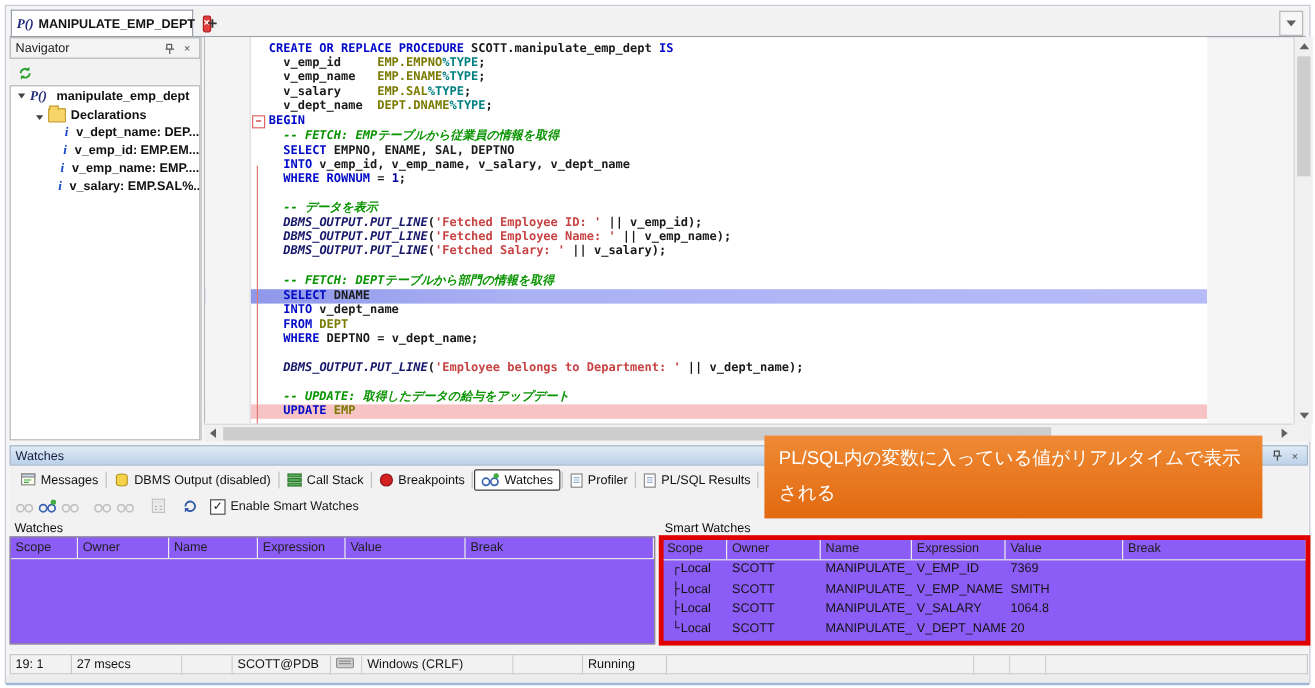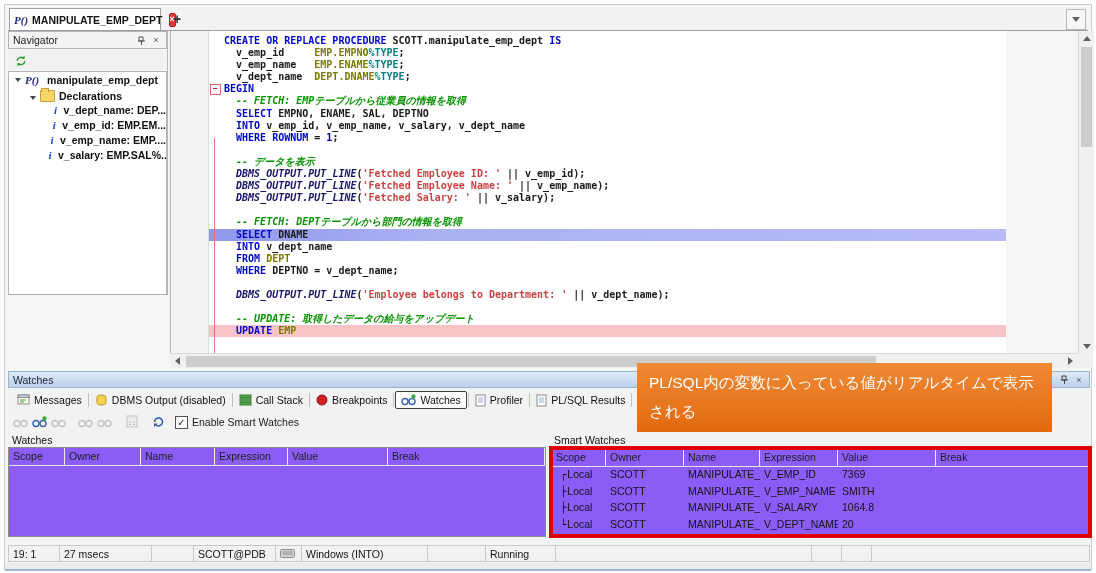--- a/index.html
+++ b/index.html
@@ -10,21 +10,21 @@
   .tabstrip{position:absolute;left:8px;top:7px;width:1080px;height:23px;background:#f2f2f2;border-bottom:1px solid #9aa0aa;}
   .doc-tab{position:absolute;left:1px;top:1px;height:22px;width:152px;background:#ffffff;border:1px solid #9aa0aa;border-bottom:none;display:flex;align-items:center;padding:0 4px;box-sizing:border-box;}
   .plsql-glyph{font-family:"Liberation Serif",serif;font-style:italic;font-weight:bold;color:#1f2a78;font-size:11px;margin-right:4px;}
   .doc-tab .lbl{font-weight:bold;font-size:10.5px;color:#141414;white-space:nowrap;}
   .tab-close{margin-left:6px;width:12px;height:12px;background:#e23c3c;border:1px solid #b02020;border-radius:2px;color:#fff;font-size:9px;line-height:10px;text-align:center;font-weight:bold;}
   .new-tab{position:absolute;left:160px;top:3px;width:18px;height:18px;text-align:center;font-size:14px;font-weight:bold;color:#333;line-height:18px;}
   .tabstrip-dd{position:absolute;right:2px;top:2px;width:18px;height:19px;background:#f6f6f6;border:1px solid #b8b8b8;display:flex;align-items:center;justify-content:center;}
   .chev-down{width:0;height:0;border-left:4px solid transparent;border-right:4px solid transparent;border-top:5px solid #606060;}
 
   
-  .navigator{position:absolute;left:8px;top:31px;width:160px;height:264px;background:#f2f2f2;border-right:1px solid #b8b8b8;box-sizing:border-box;}
+  .navigator{position:absolute;left:8px;top:31px;width:160px;height:336px;background:#f2f2f2;border-right:1px solid #b8b8b8;box-sizing:border-box;}
   .nav-title{position:relative;height:18px;border:1px solid #b4b4b4;background:#f4f4f4;display:flex;align-items:center;padding:0 4px;box-sizing:border-box;}
   .nav-title .t{font-size:10.5px;color:#202020;flex:1;}
   .mini-ic{width:12px;height:12px;display:inline-flex;align-items:center;justify-content:center;color:#555;font-size:9px;margin-left:3px;}
   .nav-toolbar{height:20px;display:flex;align-items:center;padding:2px 4px;}
   .nav-tree{position:absolute;left:0;top:40px;right:0;bottom:0;background:#ffffff;border:1px solid #b4b4b4;overflow:hidden;}
   .tree-item{height:15px;display:flex;align-items:center;white-space:nowrap;font-size:10.5px;color:#101010;}
   .tree-item .exp{width:9px;height:9px;margin-right:3px;display:inline-flex;align-items:center;justify-content:center;}
   .exp .chev{width:0;height:0;border-left:3.5px solid transparent;border-right:3.5px solid transparent;border-top:4.5px solid #404040;}
   .tree-item .ic{margin-right:4px;display:inline-flex;}
   .tree-item .lbl{font-weight:bold;}
@@ -187,20 +187,21 @@
       </div>
   </div>
 
   <div class="editor">
     <div class="gutter-col"></div>
     <div class="red-vline"></div>
     <div class="code-lines">
         <div class="code-line"><span class="ln">1</span><span class="mk"><span class="dot"></span></span><span class="codetext"><span class="tk-kw">CREATE OR REPLACE PROCEDURE </span><span class="tk-pl">SCOTT.manipulate_emp_dept </span><span class="tk-kw">IS</span></span></div>
         <div class="code-line"><span class="ln">2</span><span class="mk"></span><span class="codetext"><span class="tk-pl">  v_emp_id     </span><span class="tk-tb">EMP.EMPNO</span><span class="tk-ty">%TYPE</span><span class="tk-pl">;</span></span></div>
         <div class="code-line"><span class="ln">3</span><span class="mk"></span><span class="codetext"><span class="tk-pl">  v_emp_name   </span><span class="tk-tb">EMP.ENAME</span><span class="tk-ty">%TYPE</span><span class="tk-pl">;</span></span></div>
+        <div class="code-line"><span class="ln">4</span><span class="mk"></span><span class="codetext"><span class="tk-pl">  v_salary     </span><span class="tk-tb">EMP.SAL</span><span class="tk-ty">%TYPE</span><span class="tk-pl">;</span></span></div>
         <div class="code-line"><span class="ln">5</span><span class="mk"></span><span class="codetext"><span class="tk-pl">  v_dept_name  </span><span class="tk-tb">DEPT.DNAME</span><span class="tk-ty">%TYPE</span><span class="tk-pl">;</span></span></div>
         <div class="code-line"><span class="ln">6</span><span class="mk"><span class="dot"></span></span><span class="codetext"><span class="fold-box">−</span><span class="tk-kw">BEGIN</span></span></div>
         <div class="code-line"><span class="ln">7</span><span class="mk"></span><span class="codetext"><span class="tk-cm">  -- FETCH: EMPテーブルから従業員の情報を取得</span></span></div>
         <div class="code-line"><span class="ln">8</span><span class="mk"><span class="dot"></span></span><span class="codetext"><span class="tk-kw">  SELECT</span><span class="tk-pl"> EMPNO, ENAME, SAL, DEPTNO</span></span></div>
         <div class="code-line"><span class="ln">9</span><span class="mk"></span><span class="codetext"><span class="tk-kw">  INTO</span><span class="tk-pl"> v_emp_id, v_emp_name, v_salary, v_dept_name</span></span></div>
         <div class="code-line"><span class="ln">11</span><span class="mk"></span><span class="codetext"><span class="tk-kw">  WHERE ROWNUM</span><span class="tk-pl"> = </span><span class="tk-nm">1</span><span class="tk-pl">;</span></span></div>
         <div class="code-line"><span class="ln">12</span><span class="mk"></span><span class="codetext"></span></div>
         <div class="code-line"><span class="ln">13</span><span class="mk"></span><span class="codetext"><span class="tk-cm">  -- データを表示</span></span></div>
         <div class="code-line"><span class="ln">14</span><span class="mk"><span class="dot"></span></span><span class="codetext"><span class="tk-pl">  </span><span class="tk-db">DBMS_OUTPUT.PUT_LINE</span><span class="tk-pl">(</span><span class="tk-st">'Fetched Employee ID: '</span><span class="tk-pl"> || v_emp_id);</span></span></div>
         <div class="code-line"><span class="ln">15</span><span class="mk"><span class="dot"></span></span><span class="codetext"><span class="tk-pl">  </span><span class="tk-db">DBMS_OUTPUT.PUT_LINE</span><span class="tk-pl">(</span><span class="tk-st">'Fetched Employee Name: '</span><span class="tk-pl"> || v_emp_name);</span></span></div>
@@ -457,21 +458,21 @@
       <div class="sb-cell" style="width: 82px;">
         <span>SCOTT@PDB</span>
       </div>
       <div class="sb-cell" style="width: 26px;">
         <span><svg width="15" height="9" viewBox="0 0 15 9">
             <rect x="0.5" y="0.5" width="14" height="8" rx="1" fill="#cfcfcf" stroke="#909090"></rect>
             <path d="M2.5 3h10M2.5 5h10" stroke="#909090" stroke-width="1"></path>
           </svg></span>
       </div>
       <div class="sb-cell" style="width: 126px;">
-        <span>Windows (INTO)</span>
+        <span>Windows (CRLF)</span>
       </div>
       <div class="sb-cell" style="width: 58px;"></div>
       <div class="sb-cell" style="width: 70px;">
         <span>Running</span>
       </div>
       <div class="sb-cell" style="width: 256px;"></div>
       <div class="sb-cell" style="width: 30px;"></div>
       <div class="sb-cell" style="width: 30px;"></div>
       <div class="sb-cell" style="flex: 1 1 0%;"></div>
     </div>

